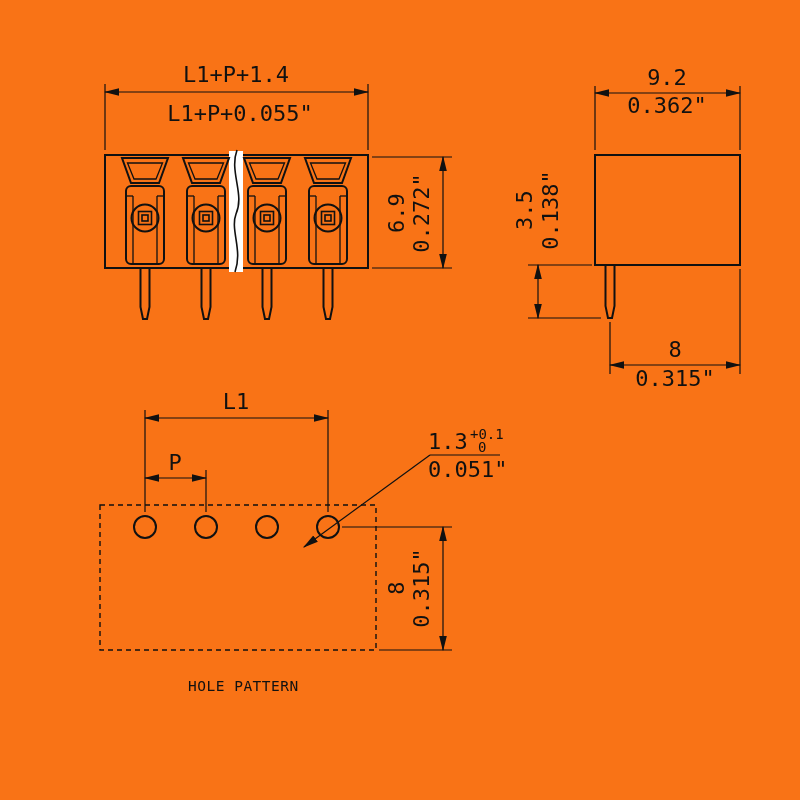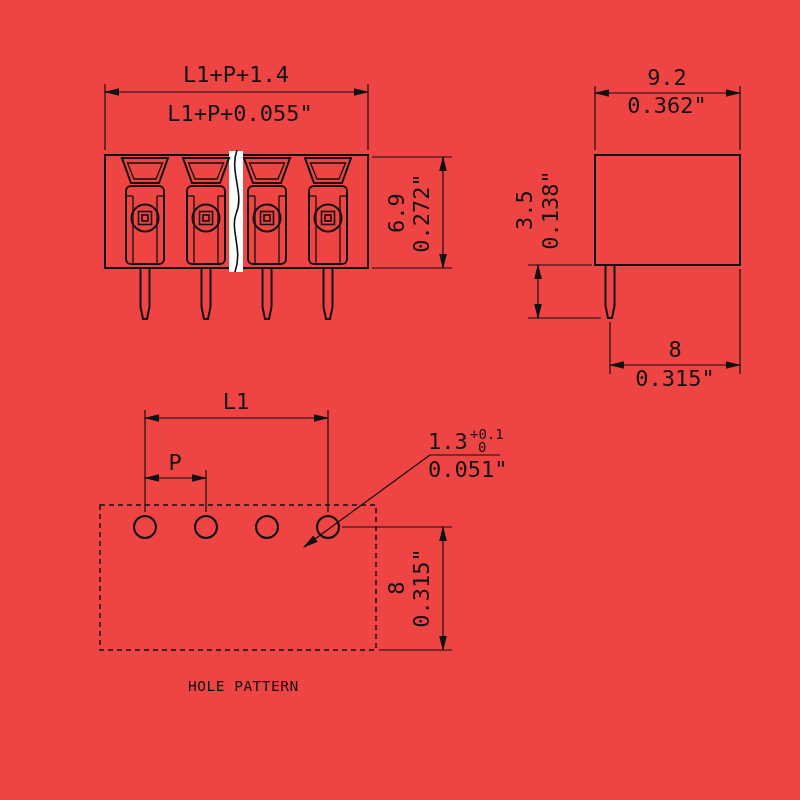--- a/index.html
+++ b/index.html
@@ -4,21 +4,21 @@
 <style>
   html, body {
     margin: 0;
     padding: 0;
     background: #ffffff;
   }
   #page {
     position: relative;
     width: 800px;
     height: 800px;
-    background: #ef4444;
+    background: #f97316;
     overflow: hidden;
   }
   svg { display: block; }
   
   .thick { stroke: #111; stroke-width: 2; fill: none; stroke-linejoin: miter; }
   .mid   { stroke: #111; stroke-width: 1.6; fill: none; }
   .thin  { stroke: #111; stroke-width: 1.3; fill: none; }
   
   .dline { stroke: #111; stroke-width: 1.2; fill: none; }
   .dashed { stroke: #111; stroke-width: 1.4; fill: none; stroke-dasharray: 5 4; }

